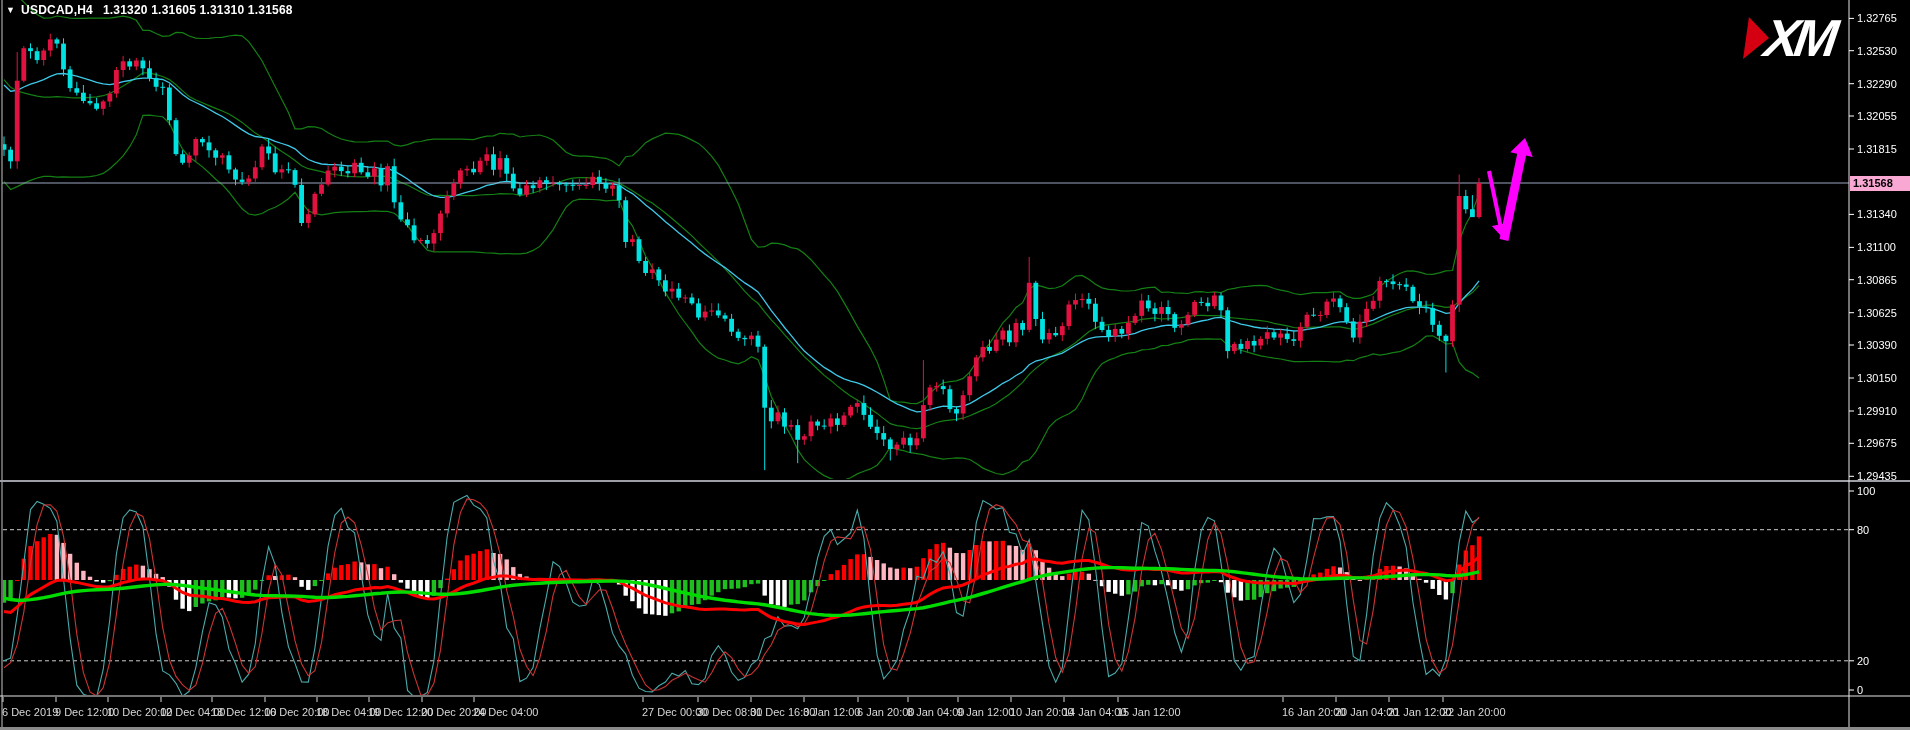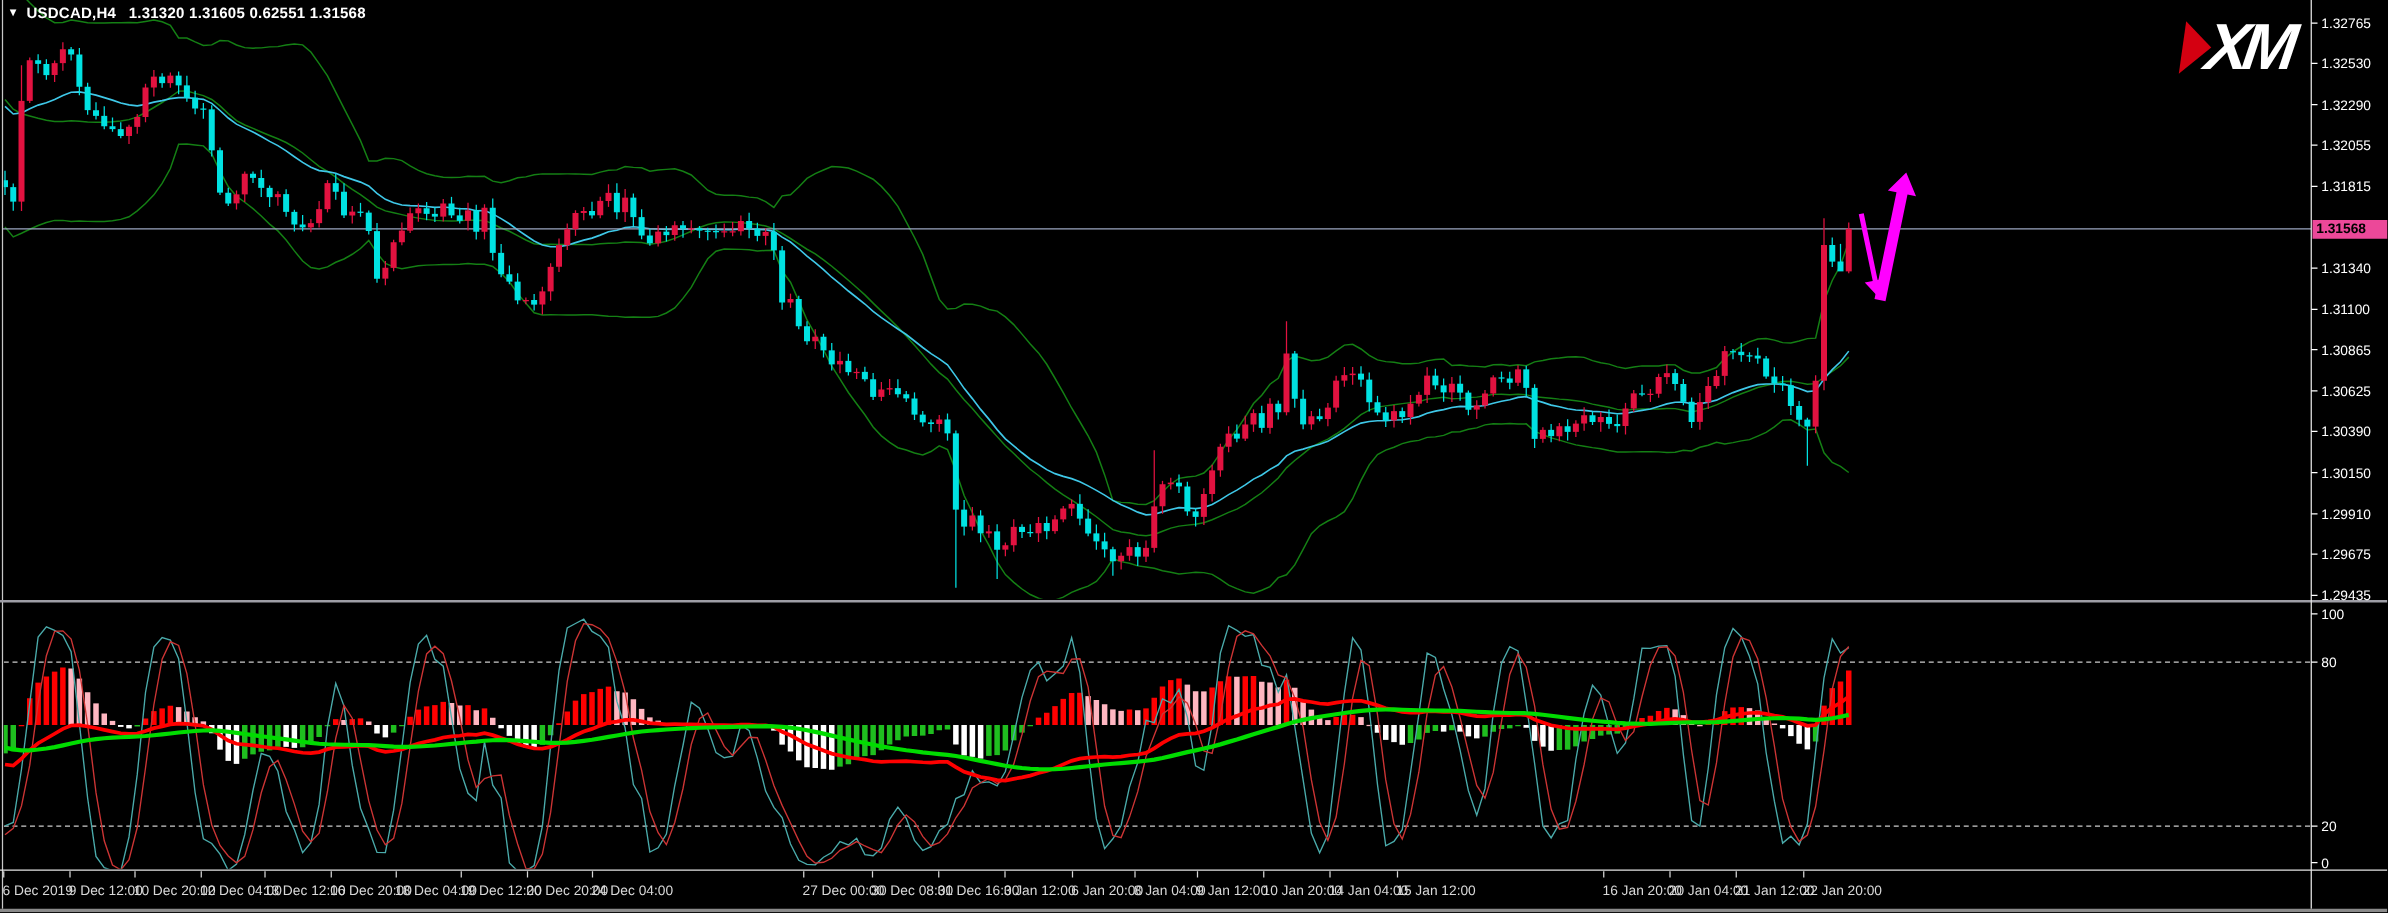--- a/index.html
+++ b/index.html
@@ -822,23 +822,23 @@
         <line x1="1443" y1="697" x2="1443" y2="702" stroke="#D8D8D8" stroke-width="1"></line>
         <text x="1442" y="716">22 Jan 20:00</text>
       </g>
       <g>
         <polygon points="1487.0,171.4 1498.2,224.7 1491.8,226.0 1503.0,238.0 1508.5,222.6 1502.1,223.9 1491.0,170.6" fill="#FF00FF"></polygon>
         <polygon points="1508.4,240.9 1526.0,155.6 1532.8,157.0 1525.0,138.0 1510.3,152.3 1517.2,153.7 1499.6,239.1" fill="#FF00FF"></polygon>
       </g>
     </svg>
 
   <div class="hdr">
-    <span class="mk">▼</span><span>USDCAD,H4</span><span class="ohlc">1.31320 1.31605 0.62551 1.31568</span>
+    <span class="mk">▼</span><span>USDCAD,H4</span><span class="ohlc">1.31320 1.31605 1.31310 1.31568</span>
   </div>
 
 
-  <div class="price-tag" id="ptag" style="top: 175.5px; background: #ec4899; color: rgb(0, 0, 0);">1.31568</div>
+  <div class="price-tag" id="ptag" style="top: 175.5px; background: #f9a8d4; color: rgb(0, 0, 0);">1.31568</div>
 
   <div class="logo">
     <span class="tri"></span>
     <span class="xm">XM</span>
   </div>
 </div>
 
 </body></html>

